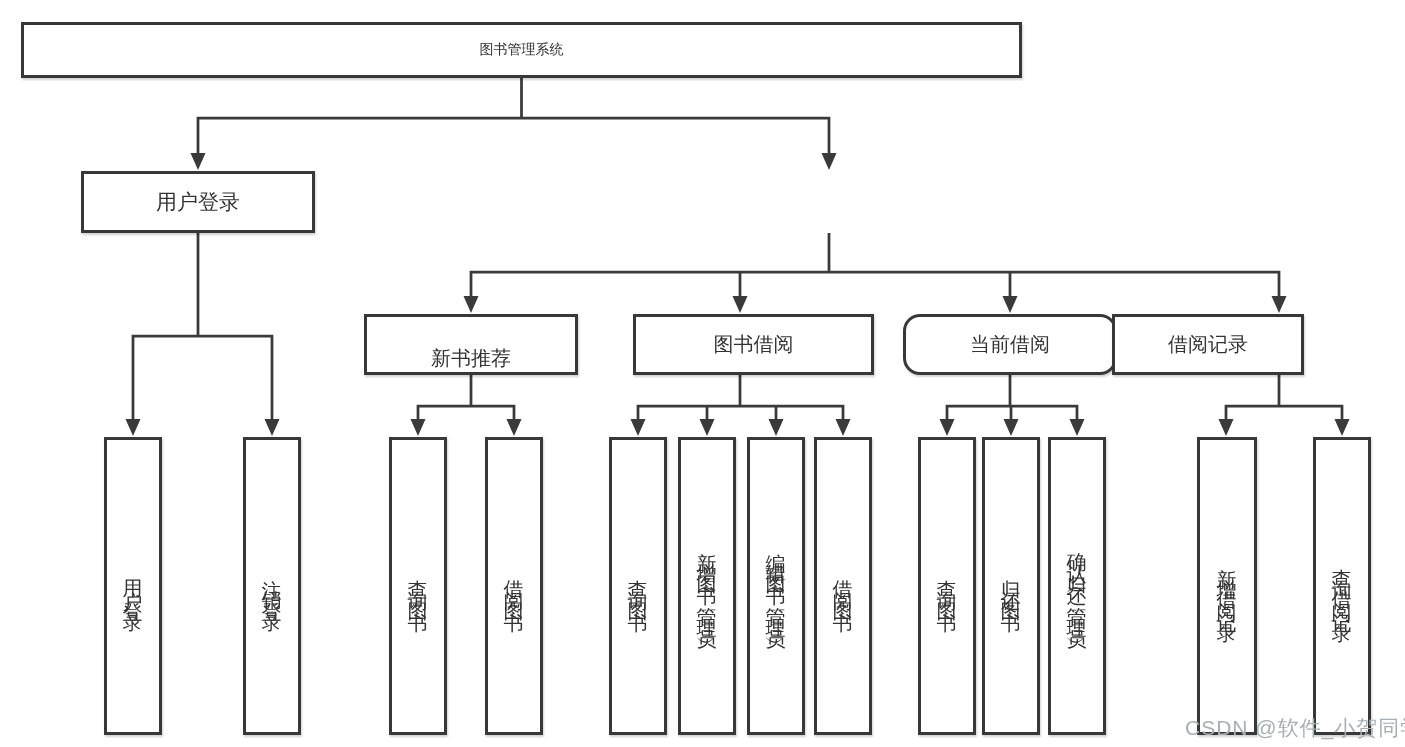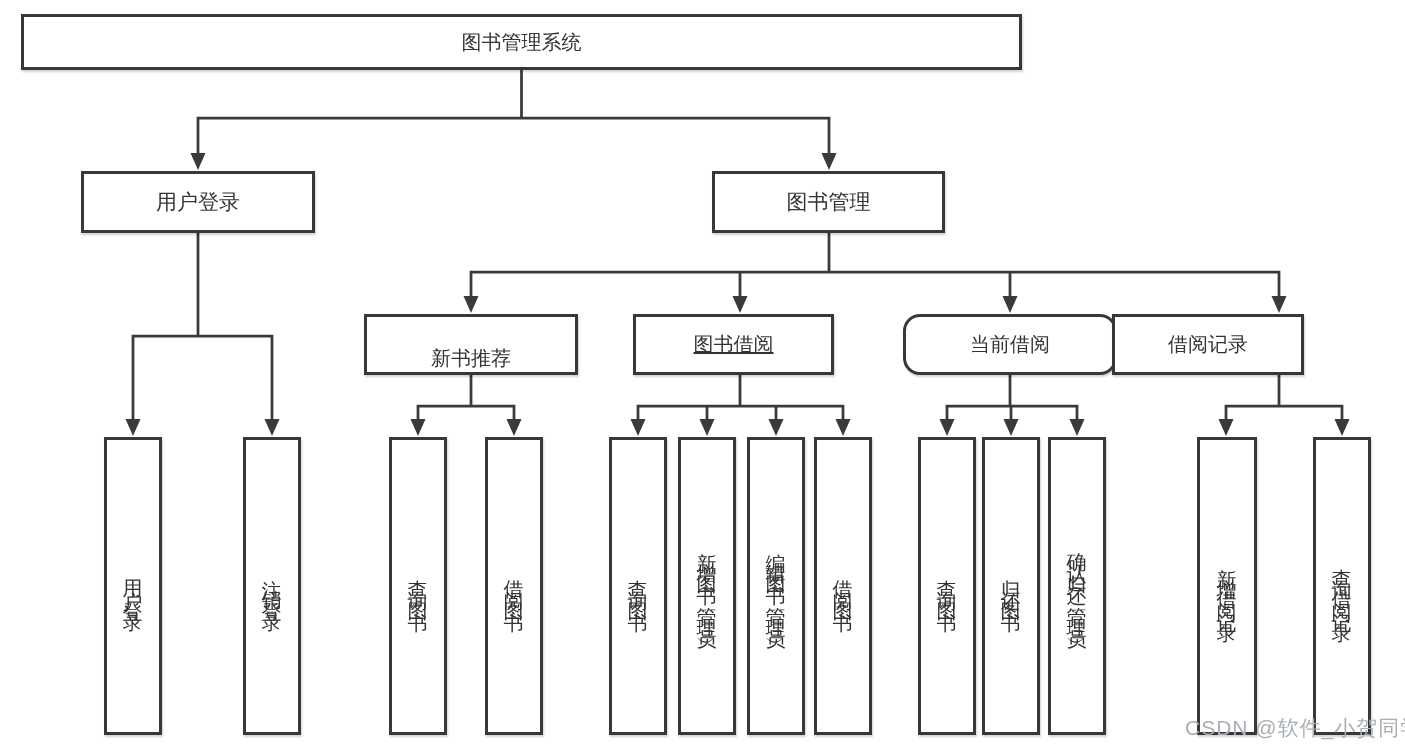--- a/index.html
+++ b/index.html
@@ -24,21 +24,21 @@
   #wires polygon{fill:var(--line);stroke:none;}
   .node{
     position:absolute;
     background:var(--box-fill);
     border:3px solid var(--box-border);
     display:flex;align-items:center;justify-content:center;
     text-align:center;
     box-shadow:1px 2px 2px rgba(0,0,0,0.18);
     z-index:1;
   }
-  .root{left:21px;top:14px;width:1001px;height:56px;font-size:20px;}
+  .root{left:21px;top:22px;width:1001px;height:56px;font-size:14px;}
   .lvl2{top:171px;width:234px;height:62px;font-size:21px;}
   .lvl3{top:314px;height:61px;font-size:20px;}
   .leaf{top:437px;width:58px;height:298px;font-size:20px;}
   .leaf .vtext{
     writing-mode:vertical-rl;
     text-orientation:mixed;
     letter-spacing:11px;
     line-height:1;
     white-space:nowrap;
   }
@@ -104,28 +104,25 @@
     </g>
   </svg>
 
   <div class="node root">
     <span>图书管理系统</span>
   </div>
 
   <div class="node lvl2" style="left:81px;">
     <span>用户登录</span>
   </div>
-  <div class="node lvl2" style="left:712px;width:233px;">
-    <span>图书管理</span>
-  </div>
 
   <div class="node lvl3" style="left:364px;width:214px;align-items:flex-end;">
     <span>新书推荐</span>
   </div>
-  <div class="node lvl3" style="left:633px;width:201px;text-decoration:underline;">
+  <div class="node lvl3" style="left:633px;width:241px;">
     <span>图书借阅</span>
   </div>
   <div class="node lvl3" style="left:903px;width:214px;border-radius:17px;">
     <span>当前借阅</span>
   </div>
   <div class="node lvl3" style="left:1112px;width:192px;">
     <span>借阅记录</span>
   </div>
 
   <div class="node leaf" style="left:104px;">

